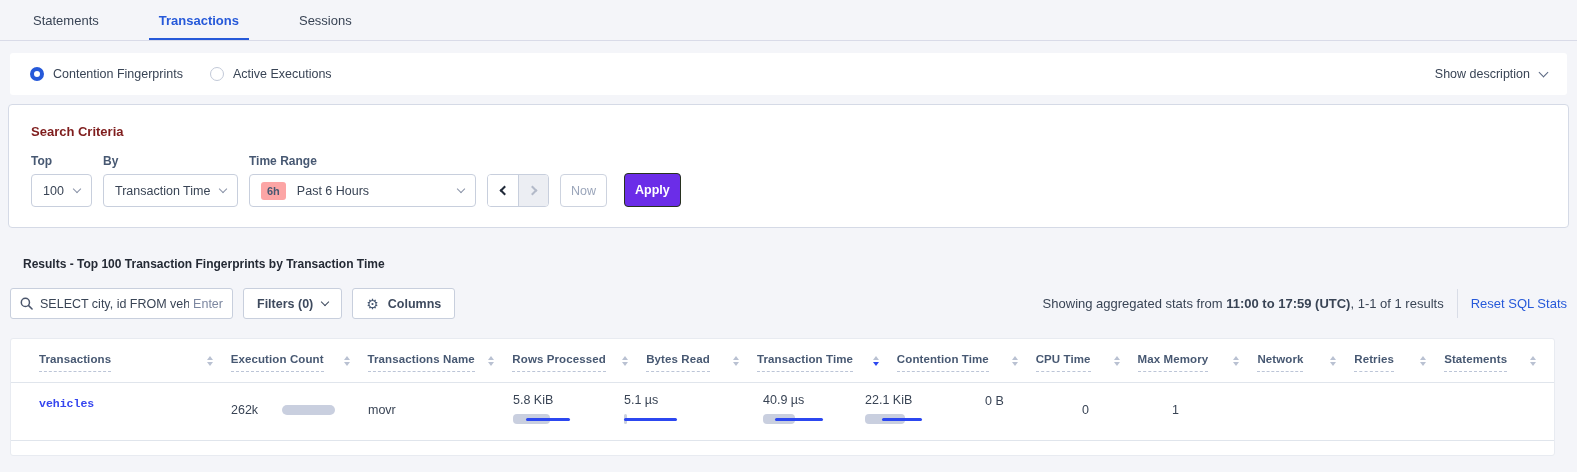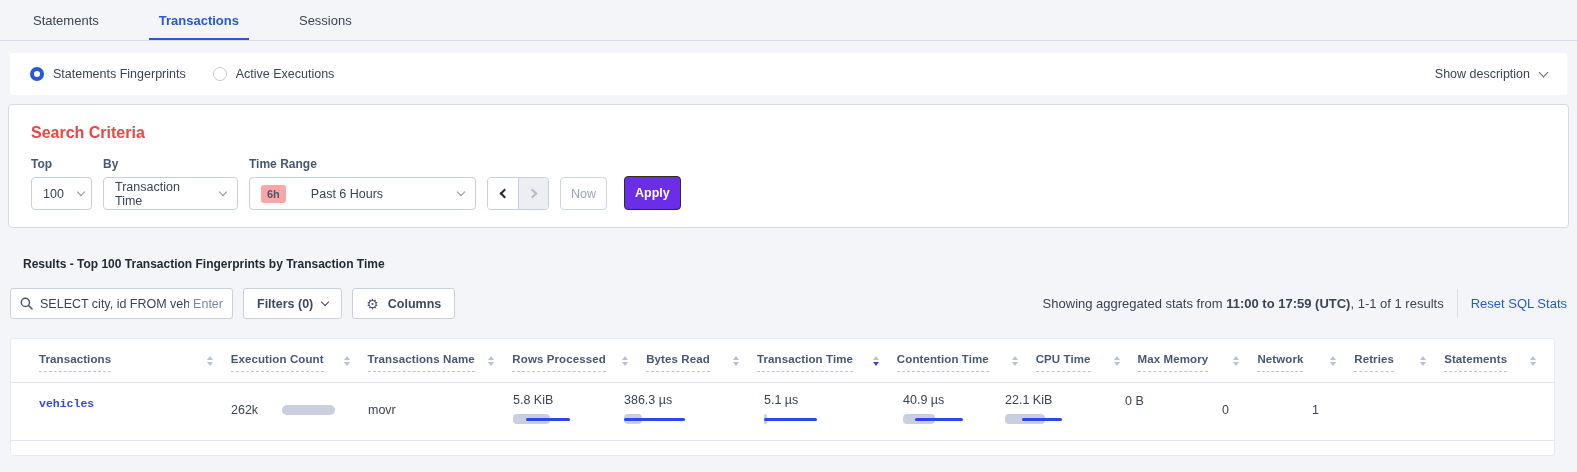--- a/index.html
+++ b/index.html
@@ -21,26 +21,26 @@
   .radio-opt { display:flex; align-items:center; margin-right:27px; cursor:pointer; }
   .radio { width:14px; height:14px; border-radius:50%; border:1.5px solid #c2c9d8; background:#fff; margin-right:9px; flex:none; }
   .radio.checked { border:4.5px solid var(--accent); }
   .radio-label { font-size:12.5px; color:#394455; }
   .show-desc { margin-left:auto; display:flex; align-items:center; gap:10px; font-size:12.5px; cursor:pointer; color:#394455; }
   .chev { width:7px; height:7px; border-right:1.7px solid #5a6782; border-bottom:1.7px solid #5a6782;
           transform:rotate(45deg); margin-top:-4px; flex:none; }
   .chev.small { width:6px; height:6px; }
   
   .criteria-card { margin:9px 8px 0 8px; height:124px; background:#fff; border:1px solid #d5dae6; border-radius:4px; padding:19px 22px; }
-  .criteria-title { font-size:16px; font-weight:bold; color:#ef4444; }
+  .criteria-title { font-size:13px; font-weight:bold; color:#7f1d1d; }
   .criteria-row { display:flex; align-items:flex-end; margin-top:15px; }
   .field { display:flex; flex-direction:column; margin-right:11px; }
   .field-label { font-size:12px; font-weight:bold; color:#475872; margin-bottom:6px; }
   .select { height:33px; border:1px solid #c8cfdd; border-radius:4px; background:#fff; display:flex;
-            align-items:center; padding:0 11px; font-size:12.5px; cursor:pointer;gap:14px; }
+            align-items:center; padding:0 11px; font-size:12.5px; cursor:pointer; }
   .select .chev { margin-left:auto; border-color:#8a93a8; }
   .sel-top { width:61px; } .sel-by { width:135px; } .sel-time { width:227px; }
   .badge { background:#fca5a5; border-radius:3px; font-size:11px; font-weight:bold; color:#475872;
            padding:3px 6px; margin-right:11px; flex:none; }
   .arrow-group { display:flex; border:1px solid #c8cfdd; border-radius:4px; overflow:hidden; height:33px; margin-right:11px; }
   .arrow-btn { width:30px; display:flex; align-items:center; justify-content:center; background:#fff; cursor:pointer; }
   .arrow-btn .chev { margin-top:0; border-color:#222b3a; border-width:2px; }
   .arrow-btn.disabled { background:#eceef3; border-left:1px solid #c8cfdd; cursor:default; }
   .arrow-btn.disabled .chev { border-color:#b3bac9; }
   .chev-left  { transform:rotate(135deg); margin-left:3px; }
@@ -96,21 +96,21 @@
 <div class="tabbar">
     <div class="tab">Statements</div>
     <div class="tab active">Transactions</div>
     <div class="tab">Sessions</div>
   </div>
 
 <div class="toggle-strip">
   <div class="radio-group">
       <div class="radio-opt">
         <span class="radio checked"></span>
-        <span class="radio-label">Statements Fingerprints</span>
+        <span class="radio-label">Contention Fingerprints</span>
       </div>
       <div class="radio-opt">
         <span class="radio"></span>
         <span class="radio-label">Active Executions</span>
       </div>
     </div>
   <div class="show-desc">
     <span>Show description</span>
     <i class="chev"></i>
   </div>
@@ -274,27 +274,20 @@
         <span class="gbar" style="margin-left: 24px; width: 53px;"></span>
       </div>
       <div class="td mid" style="width: 145px;"><span>movr</span></div>
       <div class="td bar" style="width: 111px;">
         <div class="val">5.8 KiB</div>
         <div class="track">
           <i class="g" style="left: 0px; width: 37px;"></i>
           <i class="b" style="left: 13px; width: 44px;"></i>
         </div>
       </div>
-      <div class="td bar" style="width: 140px;">
-        <div class="val">386.3 µs</div>
-        <div class="track">
-          <i class="g" style="left: 0px; width: 18px;"></i>
-          <i class="b" style="left: 0px; width: 61px;"></i>
-        </div>
-      </div>
       <div class="td bar" style="width: 139px;">
         <div class="val">5.1 µs</div>
         <div class="track">
           <i class="g" style="left: 0px; width: 3px;"></i>
           <i class="b" style="left: 0px; width: 53px;"></i>
         </div>
       </div>
       <div class="td bar" style="width: 102px;">
         <div class="val">40.9 µs</div>
         <div class="track">

